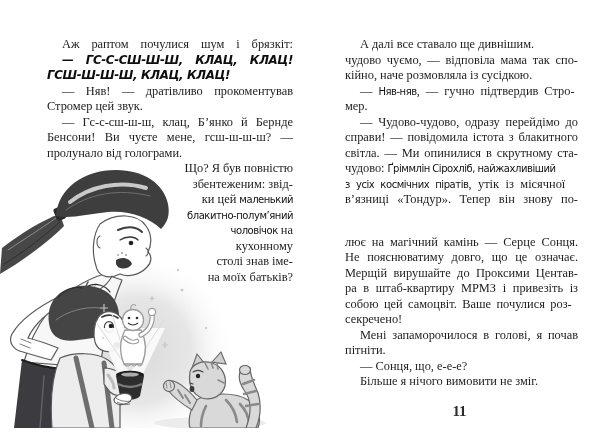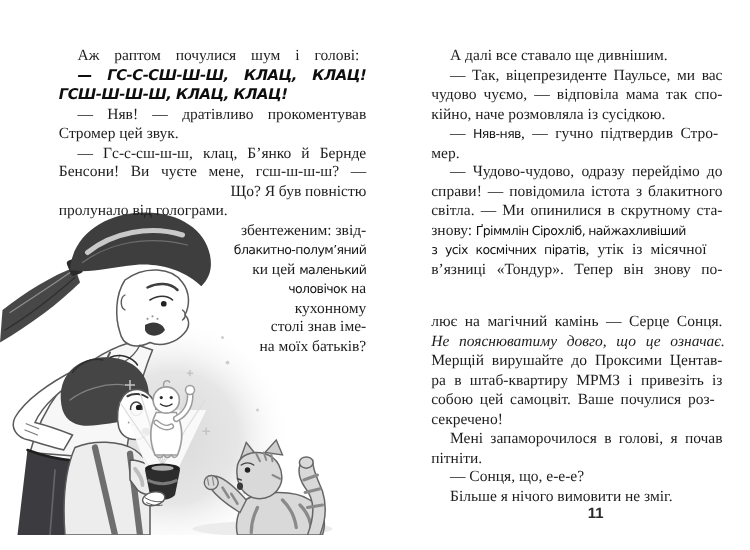--- a/index.html
+++ b/index.html
@@ -12,22 +12,22 @@
   .col-right{left:345px;width:233px}
   .ln{white-space:nowrap;height:15.5px;line-height:15.5px;font-size:12.4px;
       text-align:left;color:#1d1d1d}
   .ln.r{text-align:right}
   .ln.ind{padding-left:15px}
   .f-r{font-family:"Liberation Serif",serif}
   .f-b{font-family:"DejaVu Sans",sans-serif;font-weight:400;font-size:10px;
        letter-spacing:-0.45px;color:#111}
   .f-bi{font-family:"DejaVu Sans",sans-serif;font-weight:700;font-style:italic;
         font-size:11.8px;letter-spacing:-0.35px;color:#0d0d0d}
-  .pagenum{position:absolute;left:360px;width:233px;top:403px;text-align:center;
-           font-family:Liberation Sans, sans-serif;font-weight:700;font-size:12px;color:#2b2b2b}
+  .pagenum{position:absolute;left:343px;width:233px;top:403px;text-align:center;
+           font-family:Liberation Serif, serif;font-weight:700;font-size:15px;color:#2b2b2b}
   .illus{position:absolute;left:0;top:162px;width:272px;height:266px}
 </style>
 </head>
 <body>
 
 <div class="spread">
 
   <svg class="illus" viewBox="0 0 272 266" xmlns="http://www.w3.org/2000/svg">
     <defs>
       <radialGradient id="halo" cx="0.5" cy="0.5" r="0.5">
@@ -181,53 +181,52 @@
       <path d="M205,201 L208,207 M211,200 L213,206 M217,201 L218,207" stroke="#8a8a8a" stroke-width="1.6" fill="none"></path>
       <circle cx="198" cy="214" r="2.2" fill="#222222"></circle>
       <path d="M193,210 C196,208 200,208 203,210" stroke="#444444" stroke-width="1.1" fill="none"></path>
       <path d="M190,221 L193,222" stroke="#444444" stroke-width="1.2" fill="none"></path>
       <ellipse cx="192" cy="227" rx="2.4" ry="3" fill="#3a3a3a"></ellipse>
       <path d="M218,218 L224,221" stroke="#8a8a8a" stroke-width="1.6" fill="none"></path>
     </g>
   </svg>
 
   <div class="col col-left">
-      <div class="ln j ind" style="word-spacing: 8.82188px;"><span class="f-r">Аж раптом почулися шум і голові:</span></div>
+      <div class="ln j ind" style="word-spacing: 8.82188px;"><span class="f-r">Аж раптом почулися шум і брязкіт:</span></div>
       <div class="ln j ind" style="word-spacing: 8.60417px;"><span class="f-bi">— ГС-С-СШ-Ш-Ш, КЛАЦ, КЛАЦ!</span></div>
       <div class="ln l"><span class="f-bi">ГСШ-Ш-Ш-Ш, КЛАЦ, КЛАЦ!</span></div>
       <div class="ln j ind" style="word-spacing: 8.34375px;"><span class="f-r">— Няв! — дратівливо прокоментував</span></div>
       <div class="ln l"><span class="f-r">Стромер цей звук.</span></div>
       <div class="ln j ind" style="word-spacing: 4.95312px;"><span class="f-r">— Гс-с-сш-ш-ш, клац, Б’янко й Бернде</span></div>
       <div class="ln j" style="word-spacing: 6.20625px;"><span class="f-r">Бенсони! Ви чуєте мене, гсш-ш-ш-ш? —</span></div>
+      <div class="ln l"><span class="f-r">пролунало від голограми.</span></div>
       <div class="ln r"><span class="f-r">Що? Я був повністю</span></div>
-      <div class="ln l"><span class="f-r">пролунало від голограми.</span></div>
       <div class="ln r"><span class="f-r">збентеженим: звід-</span></div>
+      <div class="ln r"><span class="f-r">ки цей </span><span class="f-b">маленький</span></div>
       <div class="ln r"><span class="f-b">блакитно-полум’яний</span></div>
-      <div class="ln r"><span class="f-r">ки цей </span><span class="f-b">маленький</span></div>
       <div class="ln r"><span class="f-b">чоловічок</span><span class="f-r"> на</span></div>
       <div class="ln r"><span class="f-r">кухонному</span></div>
       <div class="ln r"><span class="f-r">столі знав іме-</span></div>
       <div class="ln r"><span class="f-r">на моїх батьків?</span></div>
     </div>
 
   <div class="col col-right">
       <div class="ln l ind"><span class="f-r">А далі все ставало ще дивнішим.</span></div>
-      <div class="ln j ind" style="word-spacing: 2.15px;"><span class="f-r">— Так, віцепрезиденте Паульсе, ми вас</span></div>
       <div class="ln j" style="word-spacing: 2.59635px;"><span class="f-r">чудово чуємо, — відповіла мама так спо-</span></div>
       <div class="ln l"><span class="f-r">кійно, наче розмовляла із сусідкою.</span></div>
       <div class="ln j ind" style="word-spacing: 2.88437px;"><span class="f-r">— </span><span class="f-b">Няв-няв</span><span class="f-r">, — гучно підтвердив Стро-</span></div>
       <div class="ln l"><span class="f-r">мер.</span></div>
       <div class="ln j ind" style="word-spacing: 2.63672px;"><span class="f-r">— Чудово-чудово, одразу перейдімо до</span></div>
       <div class="ln j" style="word-spacing: 1.68437px;"><span class="f-r">справи! — повідомила істота з блакитного</span></div>
       <div class="ln j" style="word-spacing: 1.77083px;"><span class="f-r">світла. — Ми опинилися в скрутному ста-</span></div>
-      <div class="ln j" style="word-spacing: -0.229167px;"><span class="f-r">знову: </span><span class="f-b">Ґріммлін Сірохліб, найжахливіший</span></div>
+      <div class="ln j" style="word-spacing: -0.229167px;"><span class="f-r">чудово: </span><span class="f-b">Ґріммлін Сірохліб, найжахливіший</span></div>
       <div class="ln j" style="word-spacing: 3.36719px;"><span class="f-b">з усіх космічних піратів</span><span class="f-r">, утік із місячної</span></div>
       <div class="ln j" style="word-spacing: 5.3625px;"><span class="f-r">в’язниці «Тондур». Тепер він знову по-</span></div>
       <div class="ln j" style="word-spacing: 2.92708px; margin-top: 27px;"><span class="f-r">лює на магічний камінь — Серце Сонця.</span></div>
-      <div class="ln j" style="word-spacing: 4.65625px; font-style: italic;"><span class="f-r">Не пояснюватиму довго, що це означає.</span></div>
+      <div class="ln j" style="word-spacing: 4.65625px;"><span class="f-r">Не пояснюватиму довго, що це означає.</span></div>
       <div class="ln j" style="word-spacing: 3.21875px;"><span class="f-r">Мерщій вирушайте до Проксими Центав-</span></div>
       <div class="ln j" style="word-spacing: 3.51823px;"><span class="f-r">ра в штаб-квартиру МРМЗ і привезіть із</span></div>
       <div class="ln j" style="word-spacing: 2.34375px;"><span class="f-r">собою цей самоцвіт. Ваше почулися роз-</span></div>
       <div class="ln l"><span class="f-r">секречено!</span></div>
       <div class="ln j ind" style="word-spacing: 2.73125px;"><span class="f-r">Мені запаморочилося в голові, я почав</span></div>
       <div class="ln l"><span class="f-r">пітніти.</span></div>
       <div class="ln l ind"><span class="f-r">— Сонця, що, е-е-е?</span></div>
       <div class="ln l ind"><span class="f-r">Більше я нічого вимовити не зміг.</span></div>
     </div>
 

